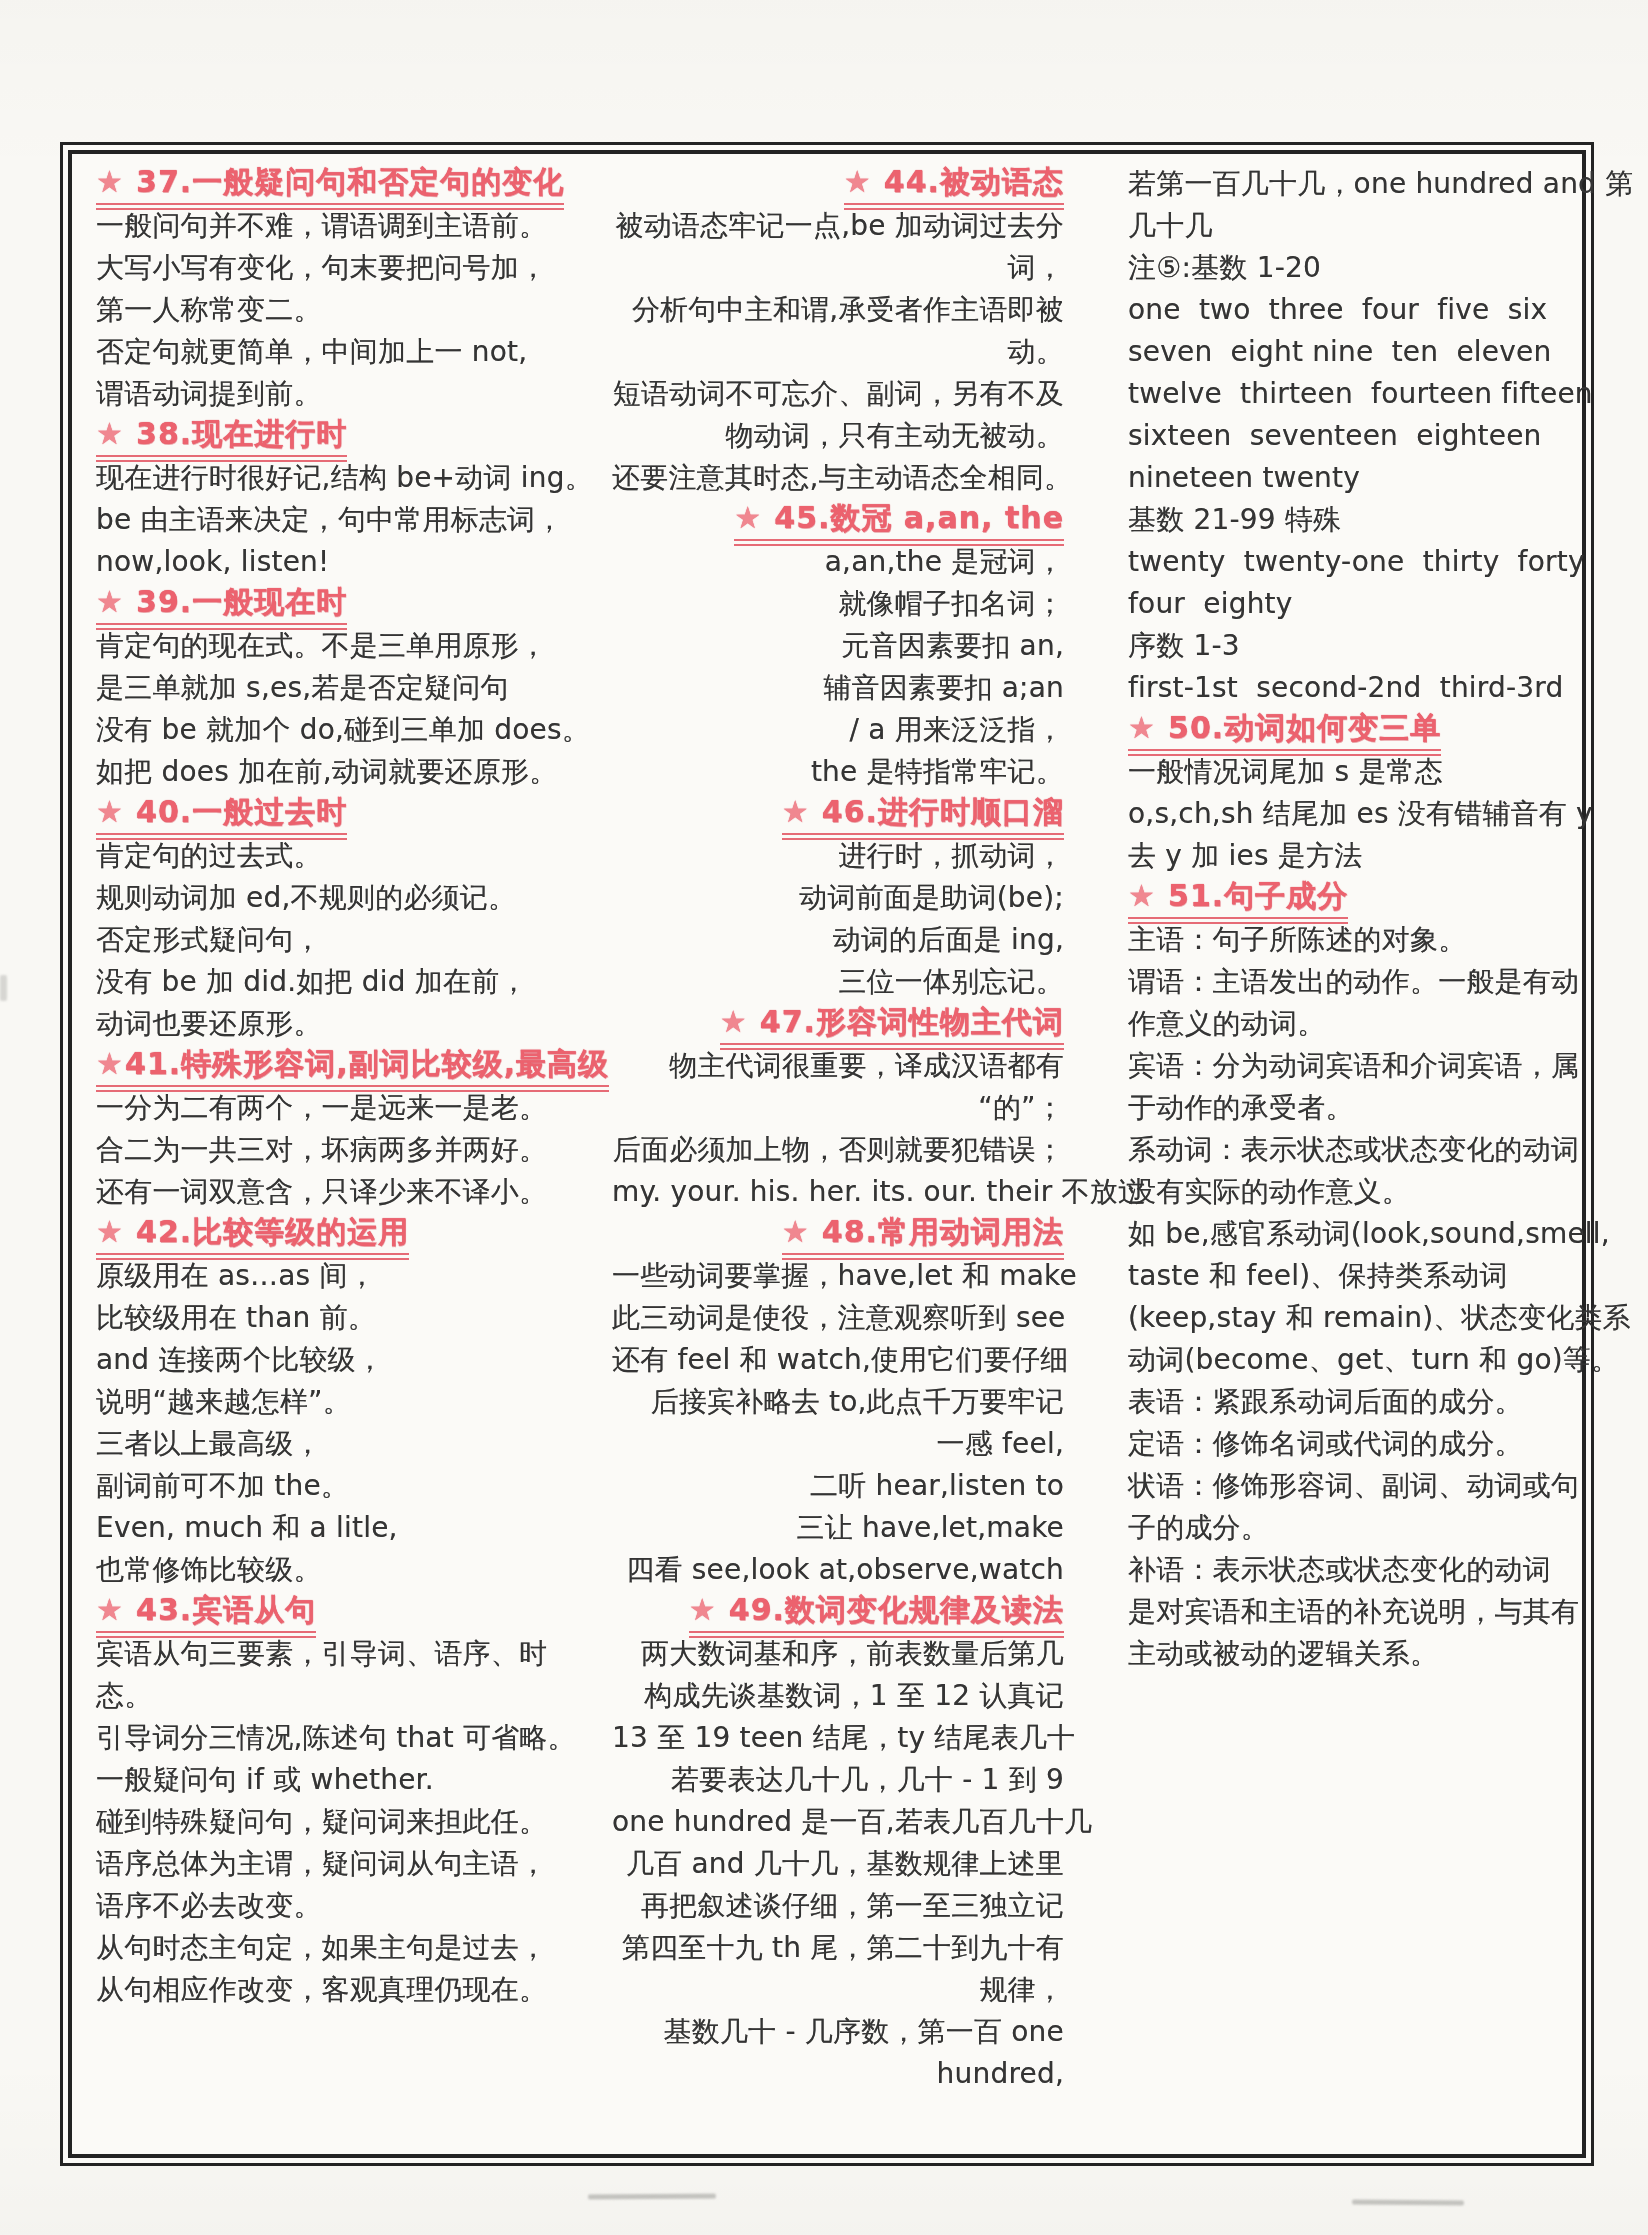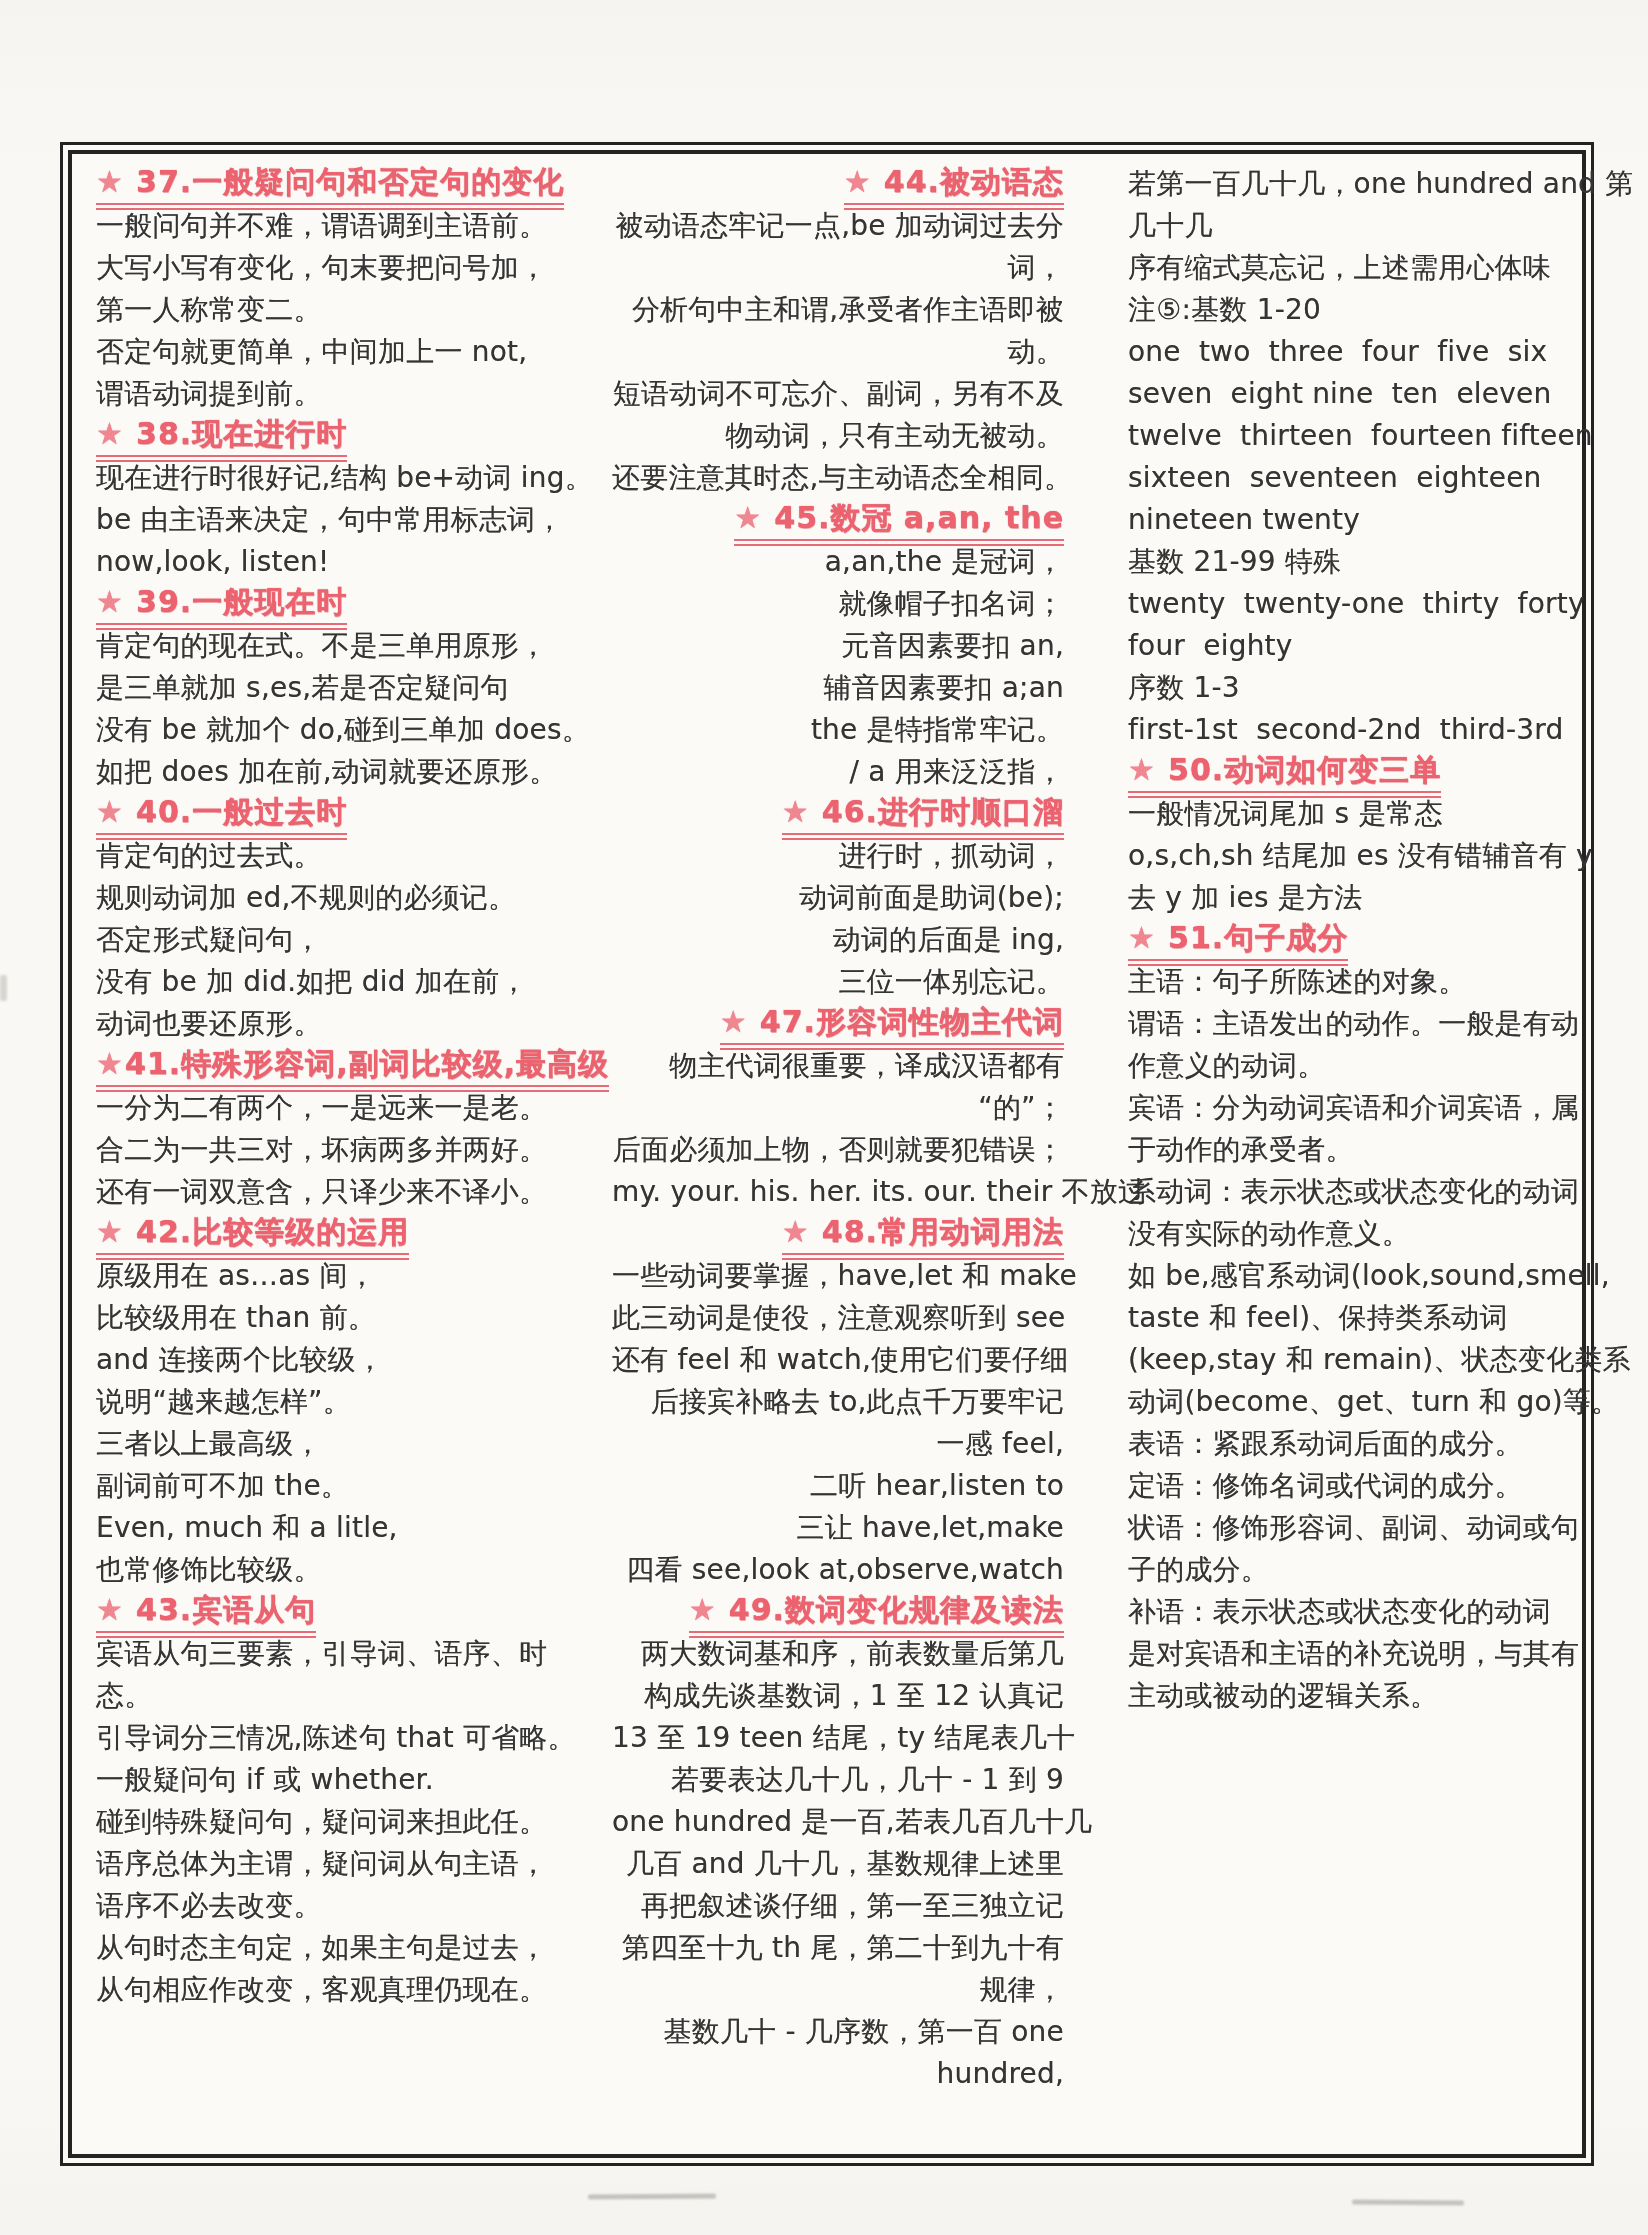--- a/index.html
+++ b/index.html
@@ -133,22 +133,22 @@
           <div class="row text-row">分析句中主和谓,承受者作主语即被</div>
           <div class="row text-row">动。</div>
           <div class="row text-row">短语动词不可忘介、副词，另有不及</div>
           <div class="row text-row">物动词，只有主动无被动。</div>
           <div class="row text-row">还要注意其时态,与主动语态全相同。</div>
           <div class="row heading-row"><span class="hwrap"><span class="star">★</span><span class="htext">45.数冠 a,an, the</span></span></div>
           <div class="row text-row">a,an,the 是冠词，</div>
           <div class="row text-row">就像帽子扣名词；</div>
           <div class="row text-row">元音因素要扣 an,</div>
           <div class="row text-row">辅音因素要扣 a;an</div>
+          <div class="row text-row">/ a 用来泛泛指，</div>
           <div class="row text-row">the 是特指常牢记。</div>
-          <div class="row text-row">/ a 用来泛泛指，</div>
           <div class="row heading-row"><span class="hwrap"><span class="star">★</span><span class="htext">46.进行时顺口溜</span></span></div>
           <div class="row text-row">进行时，抓动词，</div>
           <div class="row text-row">动词前面是助词(be);</div>
           <div class="row text-row">动词的后面是 ing,</div>
           <div class="row text-row">三位一体别忘记。</div>
           <div class="row heading-row"><span class="hwrap"><span class="star">★</span><span class="htext">47.形容词性物主代词</span></span></div>
           <div class="row text-row">物主代词很重要，译成汉语都有</div>
           <div class="row text-row">“的”；</div>
           <div class="row text-row">后面必须加上物，否则就要犯错误；</div>
           <div class="row text-row">my. your. his. her. its. our. their 不放过</div>
@@ -170,21 +170,20 @@
           <div class="row text-row">几百 and 几十几，基数规律上述里</div>
           <div class="row text-row">再把叙述谈仔细，第一至三独立记</div>
           <div class="row text-row">第四至十九 th 尾，第二十到九十有</div>
           <div class="row text-row">规律，</div>
           <div class="row text-row">基数几十 - 几序数，第一百 one</div>
           <div class="row text-row">hundred,</div>
         </div>
       <div class="col col3">
           <div class="row text-row">若第一百几十几，one hundred and 第</div>
           <div class="row text-row">几十几</div>
-          <div class="row text-row">序有缩式莫忘记，上述需用心体味</div>
           <div class="row text-row">注⑤:基数 1-20</div>
           <div class="row text-row">one  two  three  four  five  six</div>
           <div class="row text-row">seven  eight nine  ten  eleven</div>
           <div class="row text-row">twelve  thirteen  fourteen fifteen</div>
           <div class="row text-row">sixteen  seventeen  eighteen</div>
           <div class="row text-row">nineteen twenty</div>
           <div class="row text-row">基数 21-99 特殊</div>
           <div class="row text-row">twenty  twenty-one  thirty  forty</div>
           <div class="row text-row">four  eighty</div>
           <div class="row text-row">序数 1-3</div>

